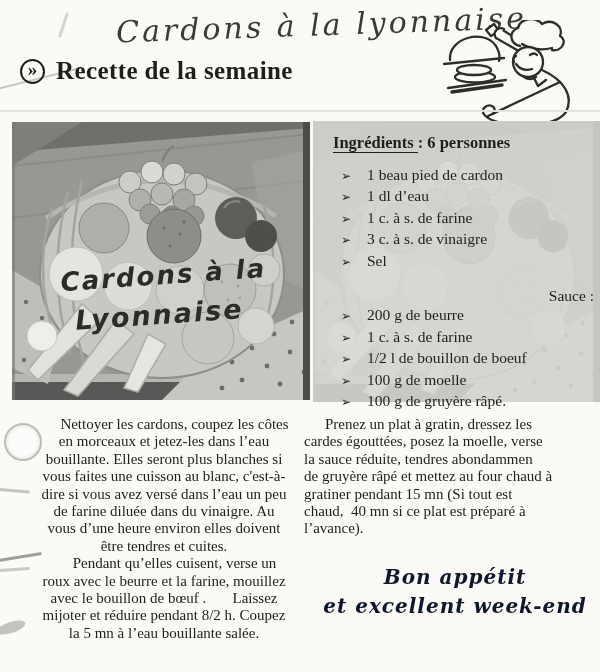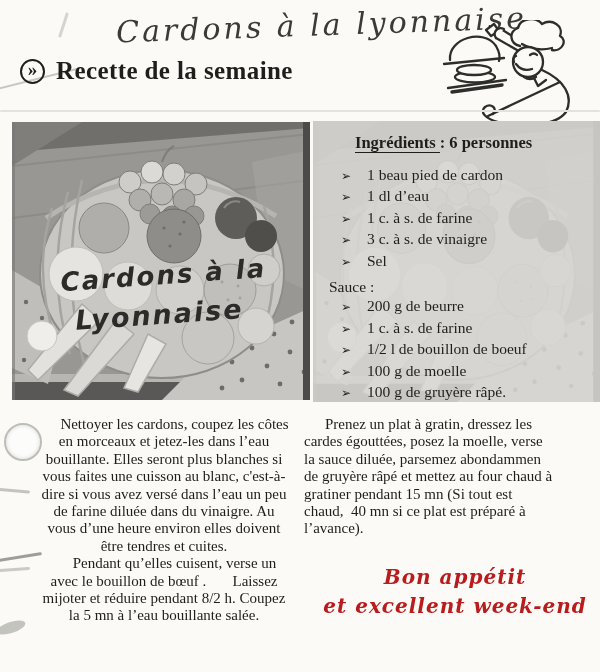--- a/index.html
+++ b/index.html
@@ -25,36 +25,36 @@
   .section-title{font-size:25px;font-weight:bold;letter-spacing:.4px;text-align:center;}
   
   .photo-frame{position:absolute;left:12px;top:122px;width:298px;height:278px;}
   
   .ingredients-panel{
     position:absolute;left:313px;top:121px;width:287px;height:281px;
     background:#d9d8d4;
   }
   .ghost-image{position:absolute;left:0;top:0;width:287px;height:281px;opacity:.13;}
   .panel-inner{position:relative;padding:10px 6px 0 16px;}
-  .ing-title{font-size:16.5px;font-weight:bold;margin:2px 0 12px 26px;}
+  .ing-title{font-size:16.5px;font-weight:bold;margin:2px 0 12px 4px;}
   .ing-title .u{border-bottom:1.6px solid #1e1e1c;padding-right:4px;}
   .ing-list{list-style:none;margin:0;padding:0;}
   .ing-list li{display:flex;align-items:baseline;font-size:15.5px;line-height:19.4px;}
   .bullet{width:26px;padding-left:12px;font-family:"DejaVu Sans",sans-serif;font-size:12px;flex:0 0 auto;}
-  .sauce-label{font-size:15.5px;line-height:19.4px;margin-top:5px;}
+  .sauce-label{font-size:15.5px;line-height:19.4px;margin-top:14px;text-align:right;}
   
   .col-left{position:absolute;left:18px;top:416px;width:292px;text-align:center;}
   .col-right{position:absolute;left:304px;top:416px;width:288px;}
   .body-line{font-size:15px;line-height:17.4px;white-space:nowrap;}
   .indent{padding-left:21px;}
   
   .closing{
     position:absolute;left:318px;top:563px;width:274px;text-align:center;
     font-family:"DejaVu Serif", serif;font-weight:bold;font-style:italic;
-    font-size:20px;line-height:29px;letter-spacing:1px;color:#b91c1c;
+    font-size:20px;line-height:29px;letter-spacing:1px;color:#0f172a;
   }
   
   .hole-punch{
     position:absolute;left:4px;top:423px;width:38px;height:38px;border-radius:50%;
     background:#fcfcfa;border:2px solid #bdbdb8;box-sizing:border-box;
     box-shadow:inset 0 0 4px rgba(0,0,0,.15);z-index:6;
   }
   .artifact{position:absolute;background:#b5b5b0;border-radius:2px;}
   .a-corner1{left:-6px;top:78px;width:86px;height:2px;transform:rotate(-14deg);opacity:.75;}
   .a-corner2{left:62px;top:12px;width:3px;height:26px;transform:rotate(18deg);opacity:.55;}
@@ -279,29 +279,30 @@
 <div class="col-left">
   <div class="body-line indent">Nettoyer les cardons, coupez les côtes</div>
   <div class="body-line">en morceaux et jetez-les dans l’eau</div>
   <div class="body-line">bouillante. Elles seront plus blanches si</div>
   <div class="body-line">vous faites une cuisson au blanc, c'est-à-</div>
   <div class="body-line">dire si vous avez versé dans l’eau un peu</div>
   <div class="body-line">de farine diluée dans du vinaigre. Au</div>
   <div class="body-line">vous d’une heure environ elles doivent</div>
   <div class="body-line">être tendres et cuites.</div>
   <div class="body-line indent">Pendant qu’elles cuisent, verse un</div>
+  <div class="body-line">roux avec le beurre et la farine, mouillez</div>
   <div class="body-line">avec le bouillon de bœuf .&nbsp;&nbsp;&nbsp;&nbsp;&nbsp;&nbsp;&nbsp;Laissez</div>
   <div class="body-line">mijoter et réduire pendant 8/2 h. Coupez</div>
   <div class="body-line">la 5 mn à l’eau bouillante salée.</div>
 </div>
 
 <div class="col-right">
   <div class="body-line indent">Prenez un plat à gratin, dressez les</div>
   <div class="body-line">cardes égouttées, posez la moelle, verse</div>
-  <div class="body-line">la sauce diluée, parsemez abondammen</div>
+  <div class="body-line">la sauce réduite, tendres abondammen</div>
   <div class="body-line">de gruyère râpé et mettez au four chaud à</div>
   <div class="body-line">gratiner pendant 15 mn (Si tout est</div>
   <div class="body-line">chaud,&nbsp; 40 mn si ce plat est préparé à</div>
   <div class="body-line">l’avance).</div>
 </div>
 
 <div class="closing">
   <div>Bon appétit</div>
   <div>et excellent week-end</div>
 </div>

